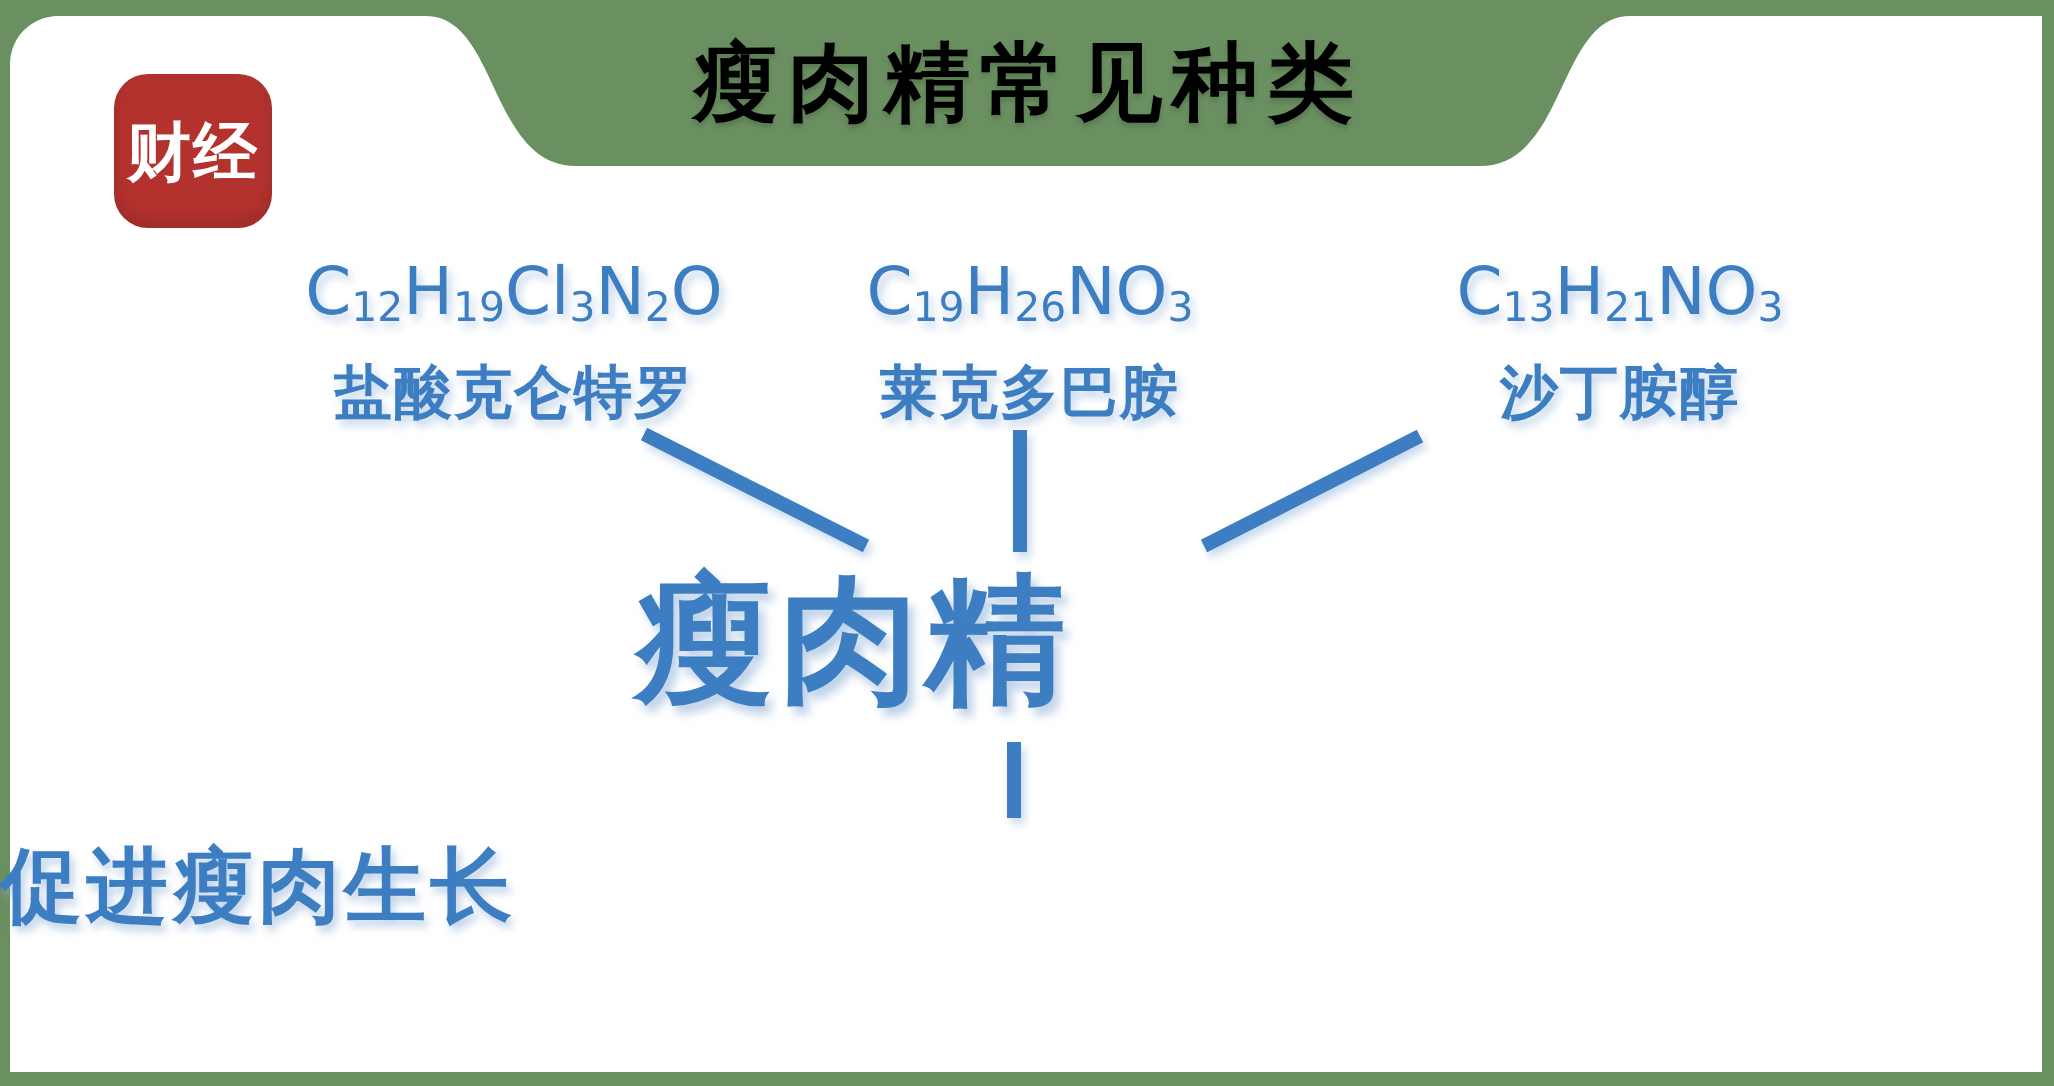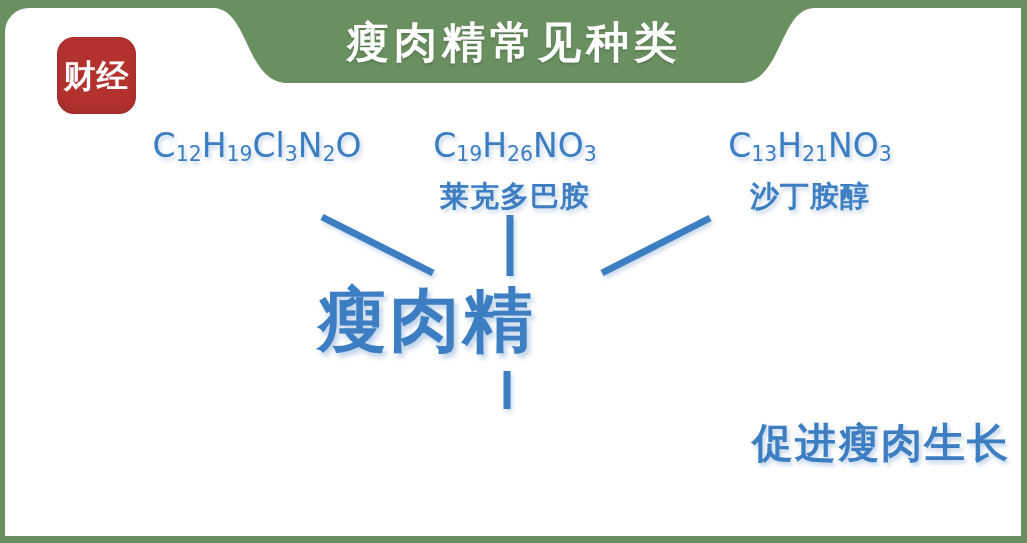--- a/index.html
+++ b/index.html
@@ -24,21 +24,21 @@
     left: 203px; top: 0;
     width: 622px; height: 84px;
     display: block;
   }
   .header-title {
     position: absolute;
     left: 203px; top: 16px;
     width: 622px;
     line-height: 52px;
     text-align: center;
-    color: #ffffff;
+    color: #000000;
     font-size: 43px;
     font-weight: bold;
     letter-spacing: 5px;
     text-shadow: 0 2px 2px rgba(50, 80, 50, 0.30);
   }
   
   .logo {
     position: absolute;
     left: 57px; top: 37px;
     width: 79px; height: 77px;
@@ -113,21 +113,21 @@
     font-weight: bold;
     letter-spacing: 3px;
     line-height: 78px;
     text-shadow: 3px 4px 5px rgba(135, 172, 214, 0.55);
   }
   
   .effect-label {
     position: absolute;
     top: 418px; left: 0;
     width: 1010px;
-    text-align: right;
+    text-align: left;
     color: #3d7ec2;
     font-size: 41px;
     font-weight: bold;
     letter-spacing: 2px;
     line-height: 50px;
     text-shadow: 2px 3px 4px rgba(135, 172, 214, 0.55);
   }
 </style>
 </head>
 <body>
@@ -141,20 +141,21 @@
   </svg>
 
   <div class="header-title">瘦肉精常见种类</div>
 
   <div class="logo">
     <div>财经</div>
   </div>
 
   <div class="type type-1">
     <div class="formula">C<sub>12</sub>H<sub>19</sub>Cl<sub>3</sub>N<sub>2</sub>O</div>
+    <div class="type-name">盐酸克仑特罗</div>
   </div>
 
   <div class="type type-2">
     <div class="formula">C<sub>19</sub>H<sub>26</sub>NO<sub>3</sub></div>
     <div class="type-name">莱克多巴胺</div>
   </div>
 
   <div class="type type-3">
     <div class="formula">C<sub>13</sub>H<sub>21</sub>NO<sub>3</sub></div>
     <div class="type-name">沙丁胺醇</div>

